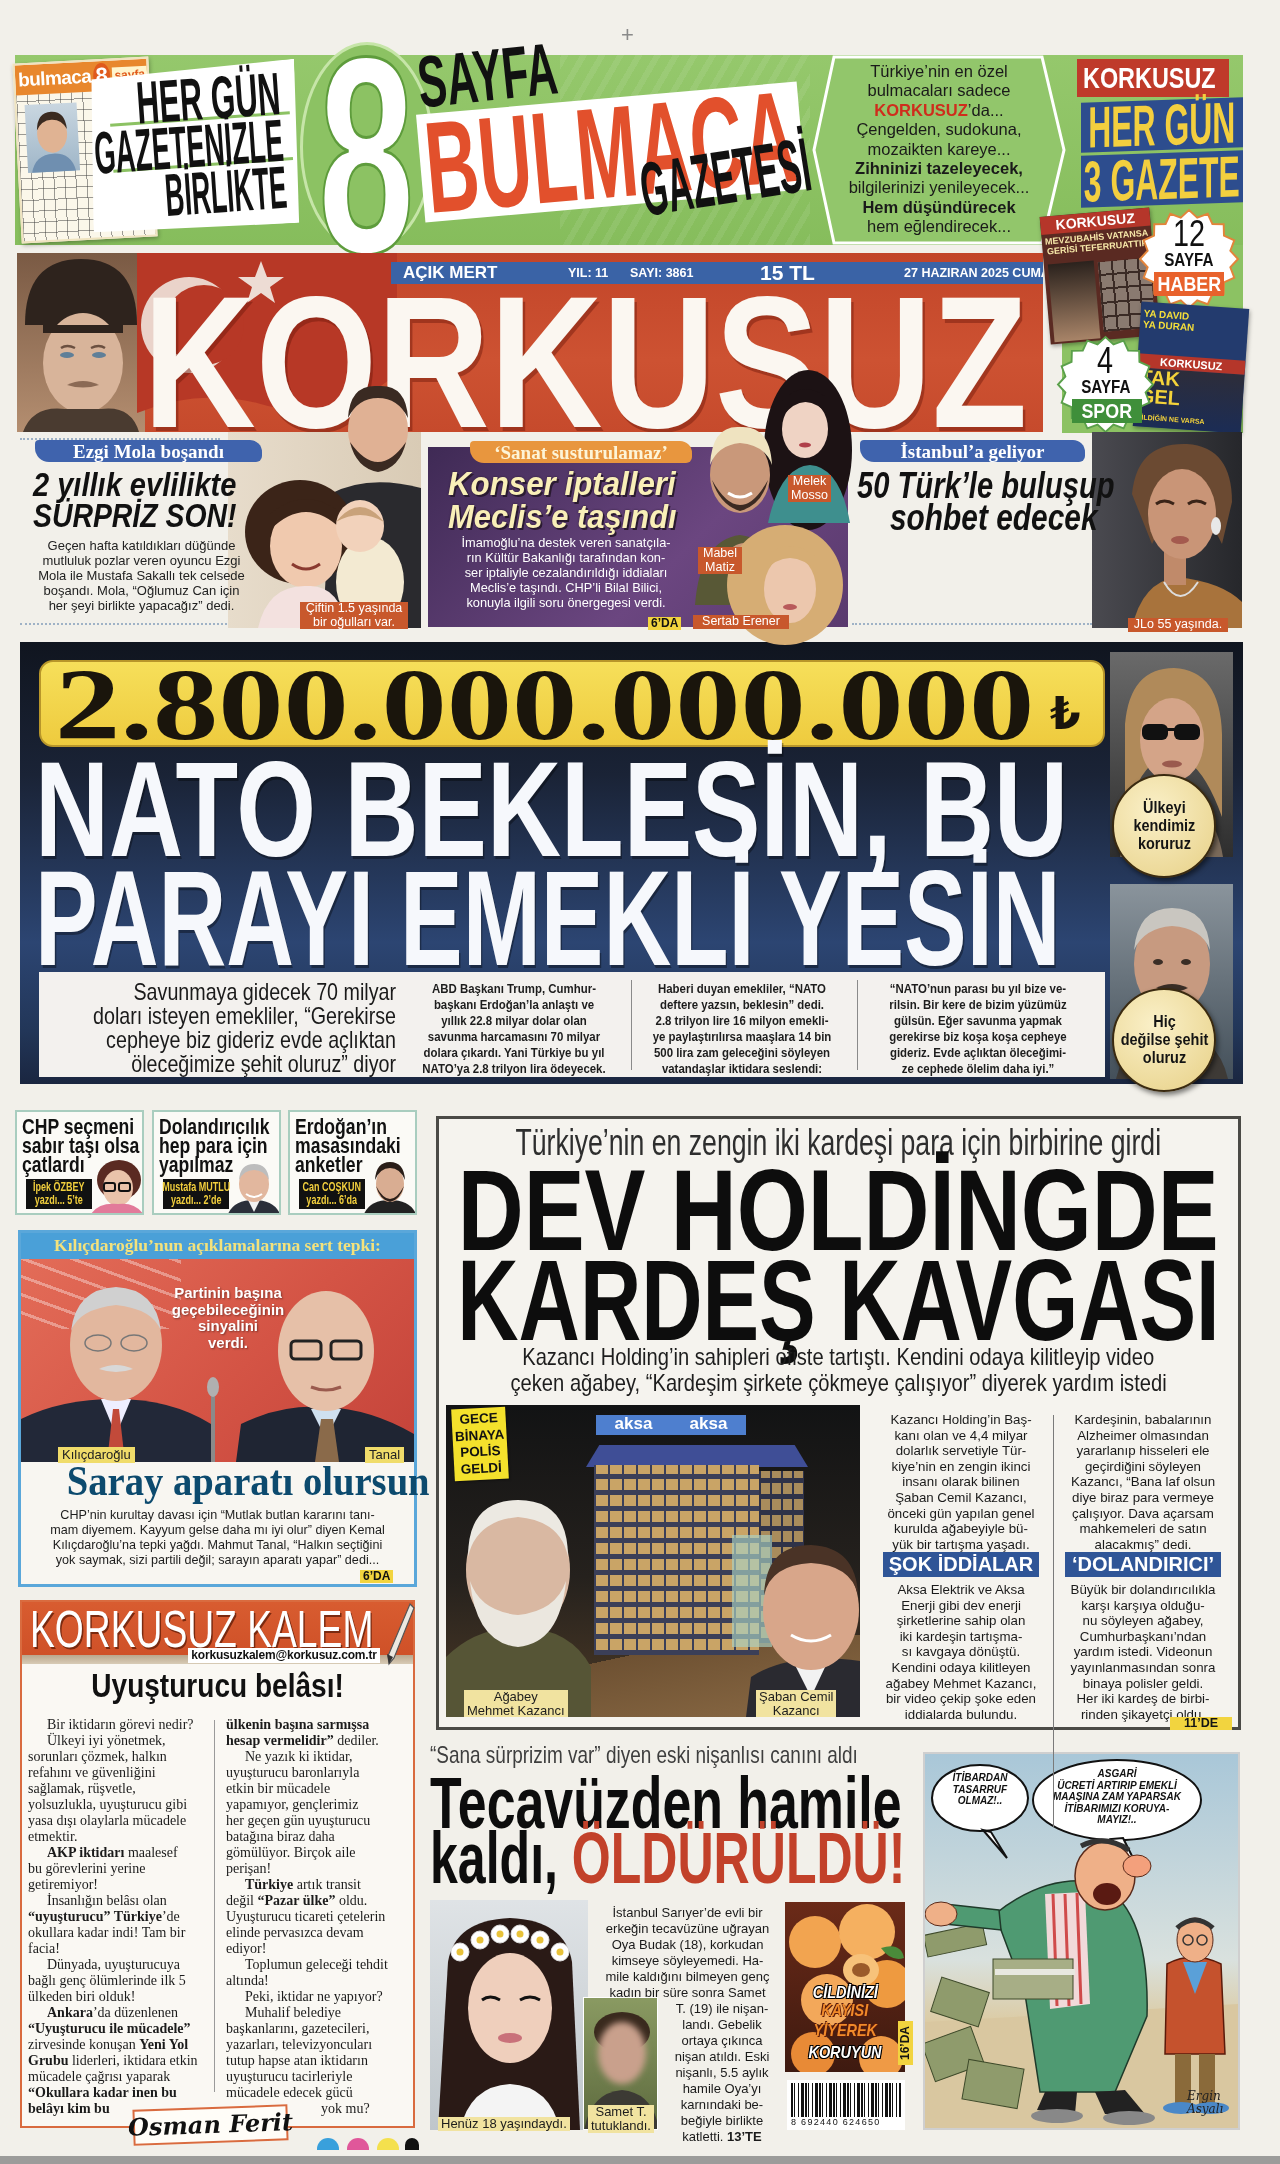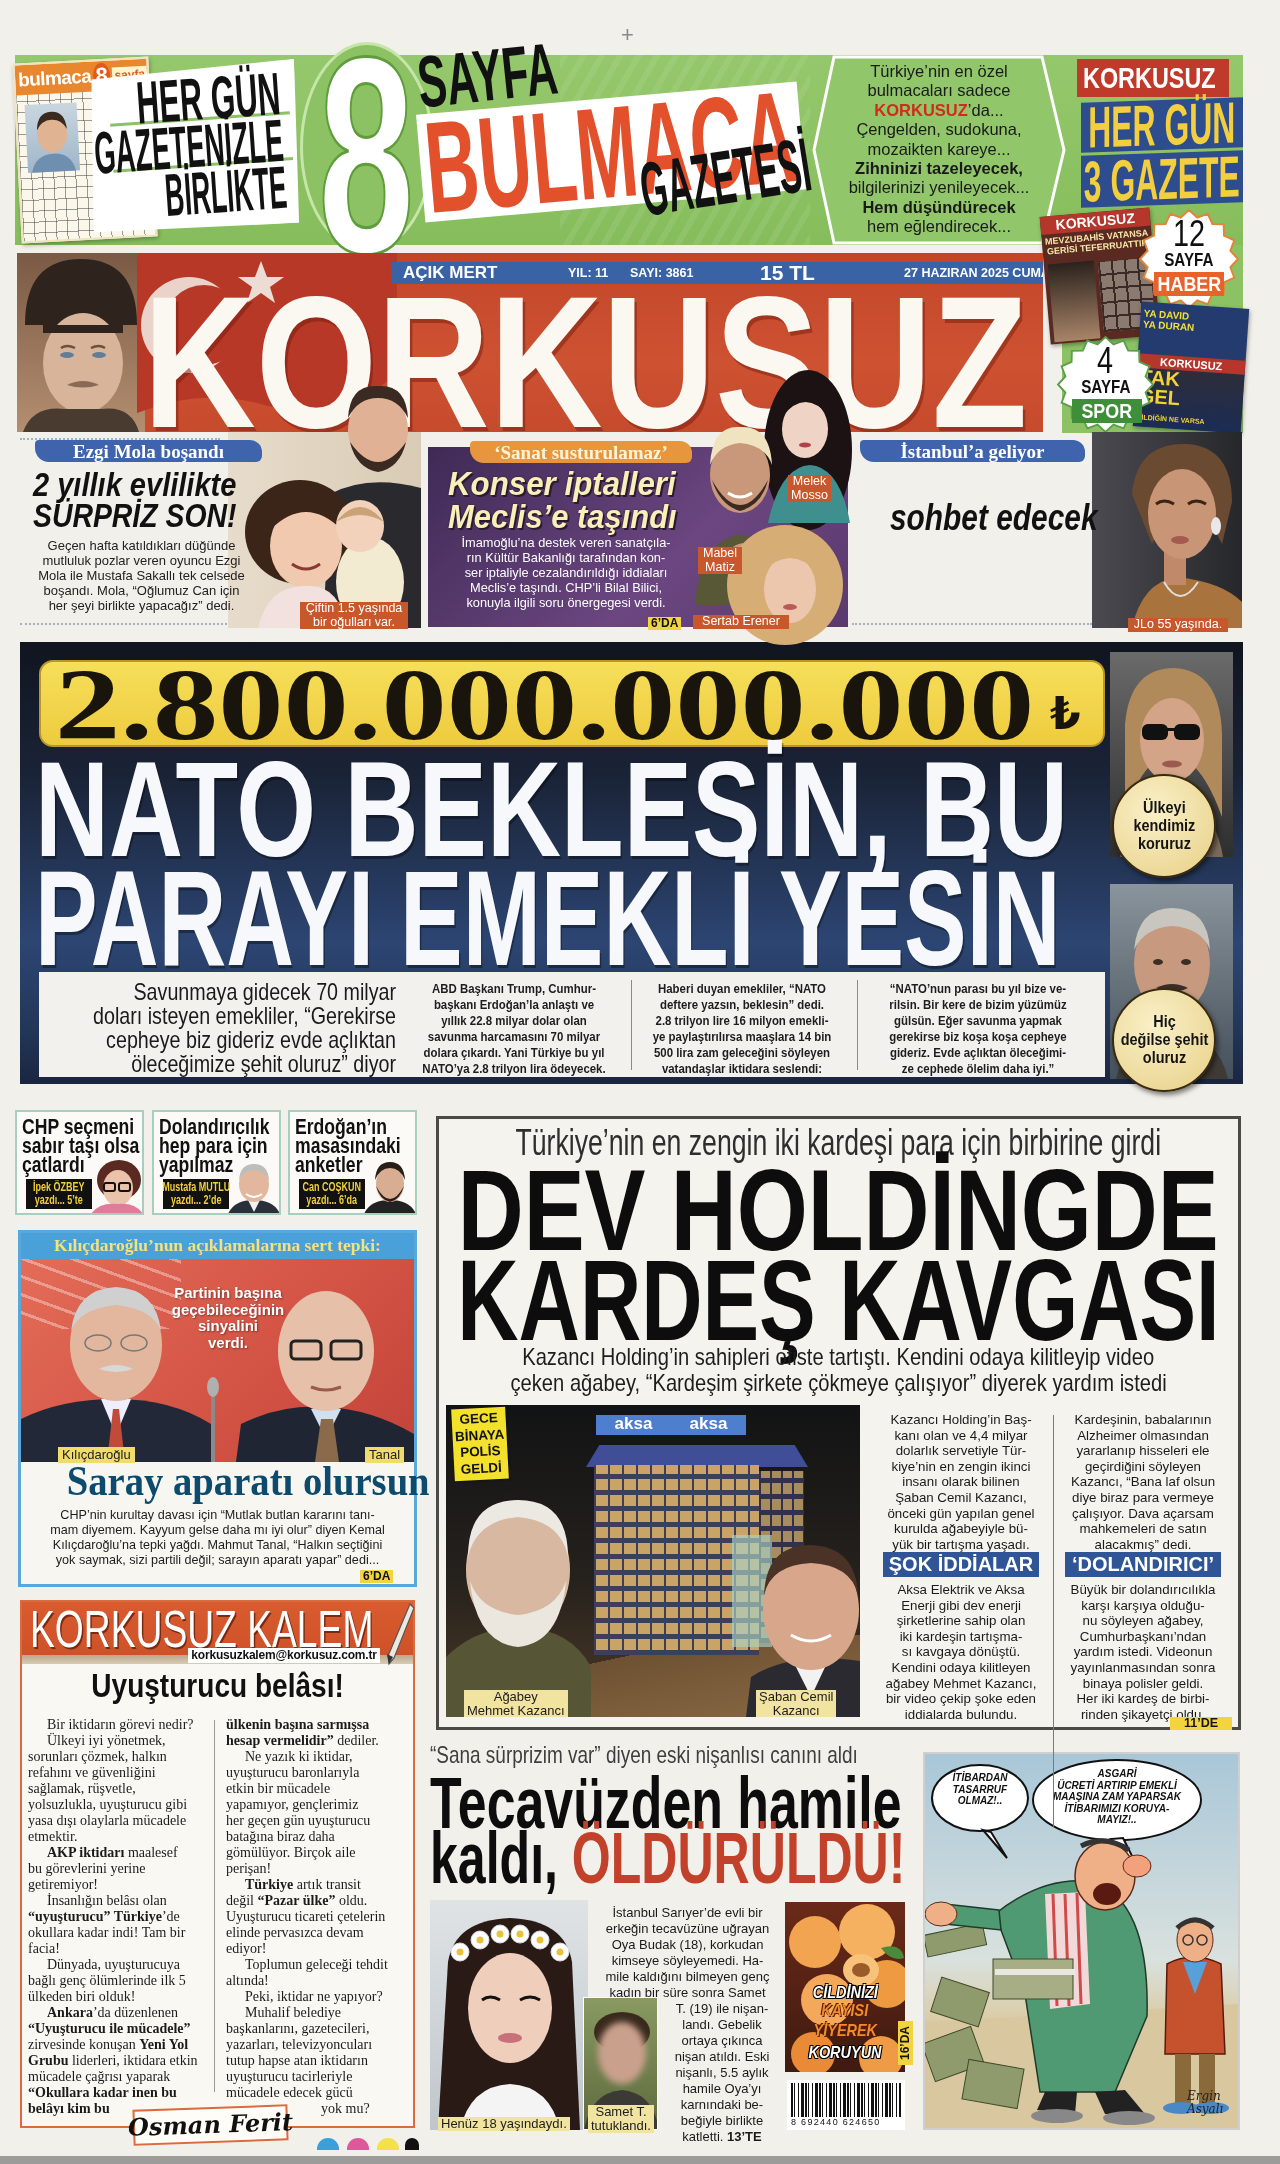--- a/index.html
+++ b/index.html
@@ -439,20 +439,23 @@
       <ellipse cx="90" cy="82" rx="34" ry="45" fill="#c99577"></ellipse>
       <path d="M64 72 Q72 66 82 72" stroke="#3a2418" stroke-width="3" fill="none"></path>
       <path d="M96 72 Q104 66 114 72" stroke="#3a2418" stroke-width="3" fill="none"></path>
       <ellipse cx="88" cy="108" rx="9" ry="4" fill="#a45a4e"></ellipse>
       <ellipse cx="124" cy="94" rx="5" ry="9" fill="#e8e8e8"></ellipse>
       <path d="M72 150 Q88 178 106 150" stroke="#dddddd" stroke-width="2" fill="none"></path>
     </svg>
   </div>
   <div class="a t-kicker" style="left:8px;top:8px;width:225px;background:#3f63ad">
       <span style="color:#fff">İstanbul’a geliyor</span>
+    </div>
+  <div class="a t-head fl" style="left:5px;top:36px;font-size:36px;color:#111">
+      <span style="transform:scaleX(.81)">50 Türk’le buluşup</span>
     </div>
   <div class="a t-head fl" style="left:38px;top:68px;font-size:36px;color:#111">
       <span style="transform:scaleX(.83)">sohbet edecek</span>
     </div>
   <div class="a t-cap" style="left:276px;top:186px;width:100px">JLo 55 yaşında.</div>
 </section>
 
 <section class="a lead">
   <div class="a band">
     <div class="a amount">2.800.000.000.000</div>

